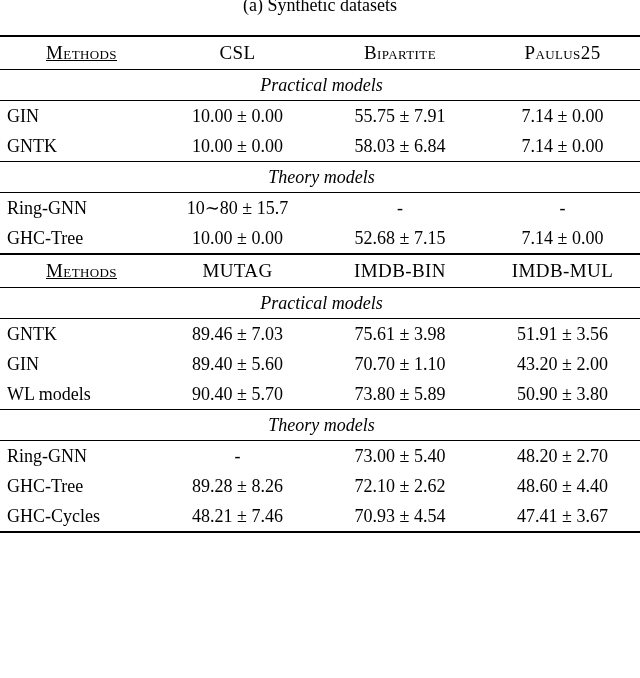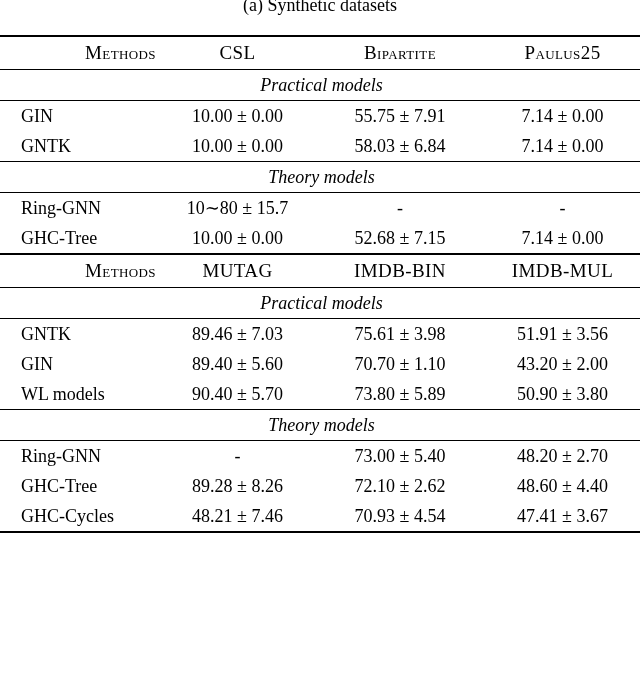--- a/index.html
+++ b/index.html
@@ -42,22 +42,22 @@
     white-space: nowrap;
   }
   thead th {
     font-variant: small-caps;
     font-weight: normal;
     font-size: 19px;
     letter-spacing: 0.4px;
     text-align: center;
     padding: 5px 4px;
   }
-  th.method-col { text-align: right; padding-left: 7px; }
-  td.method-cell { text-align: left; padding-left: 21px; }
+  th.method-col { text-align: center; padding-left: 7px; text-decoration: underline; }
+  td.method-cell { text-align: left; padding-left: 7px; }
   td.value-cell { text-align: center; }
   td.section-label {
     font-style: italic;
     text-align: center;
     padding-left: 7px;
   }
 
   tr.toprule    { border-top: 2.5px solid #000; }
   tr.header-row { border-bottom: 1.3px solid #000; }
   tr.section-row{ border-top: 1.3px solid #000; border-bottom: 1.3px solid #000; }

